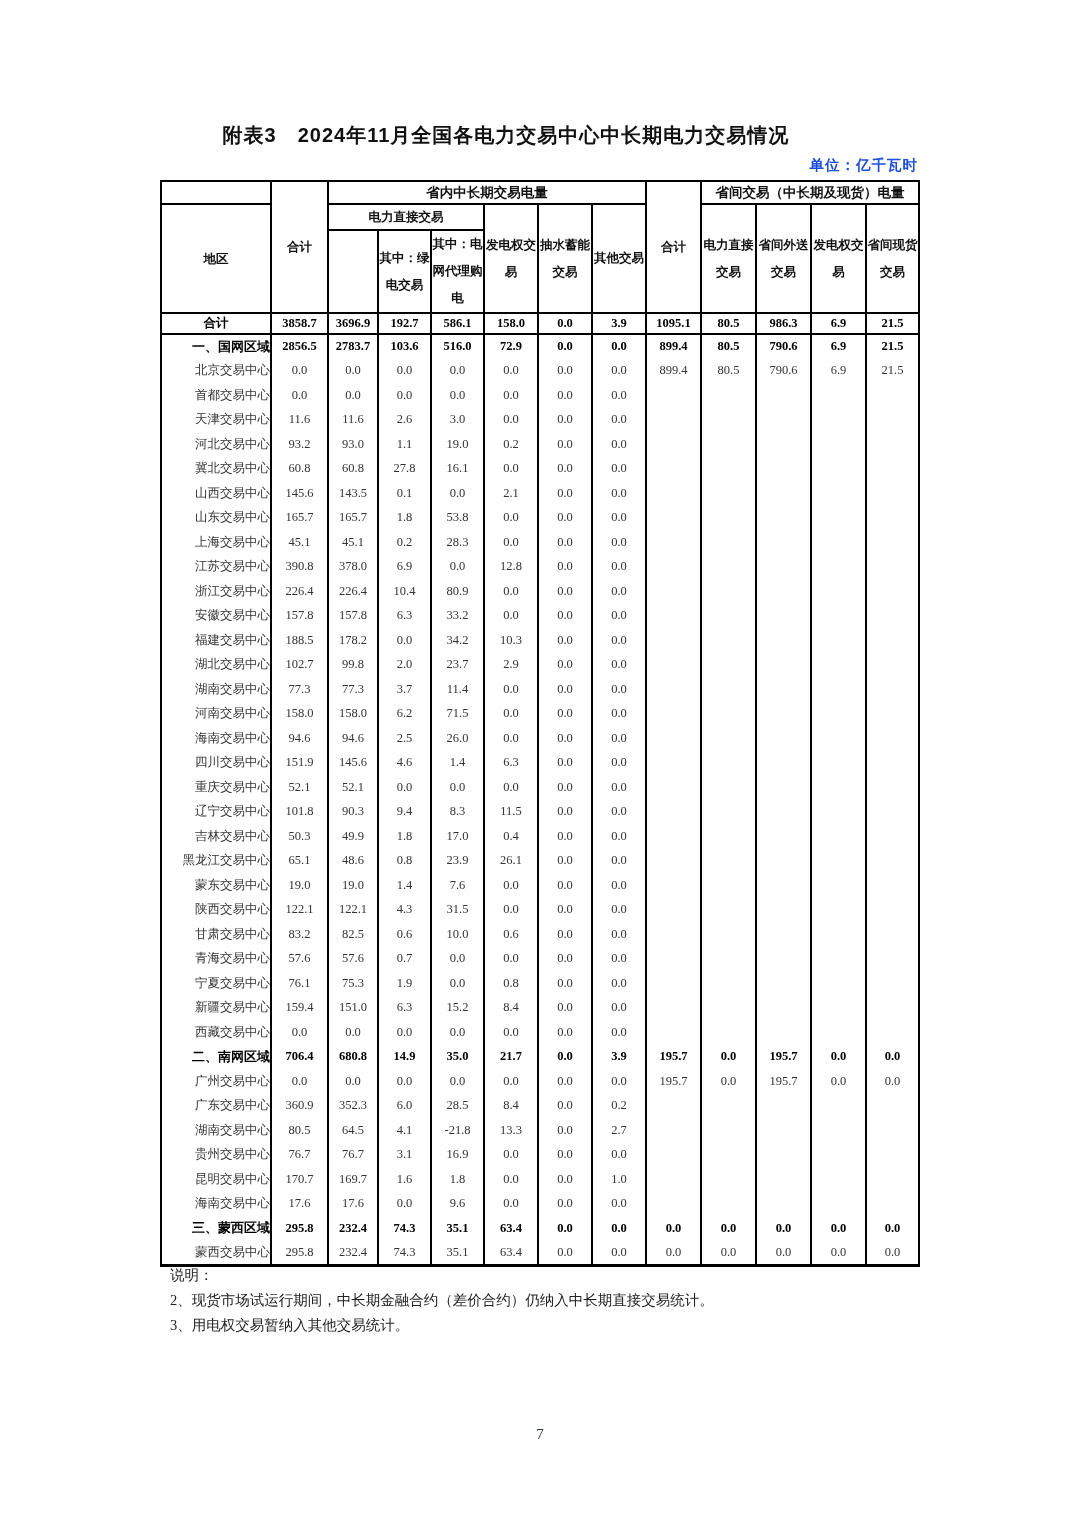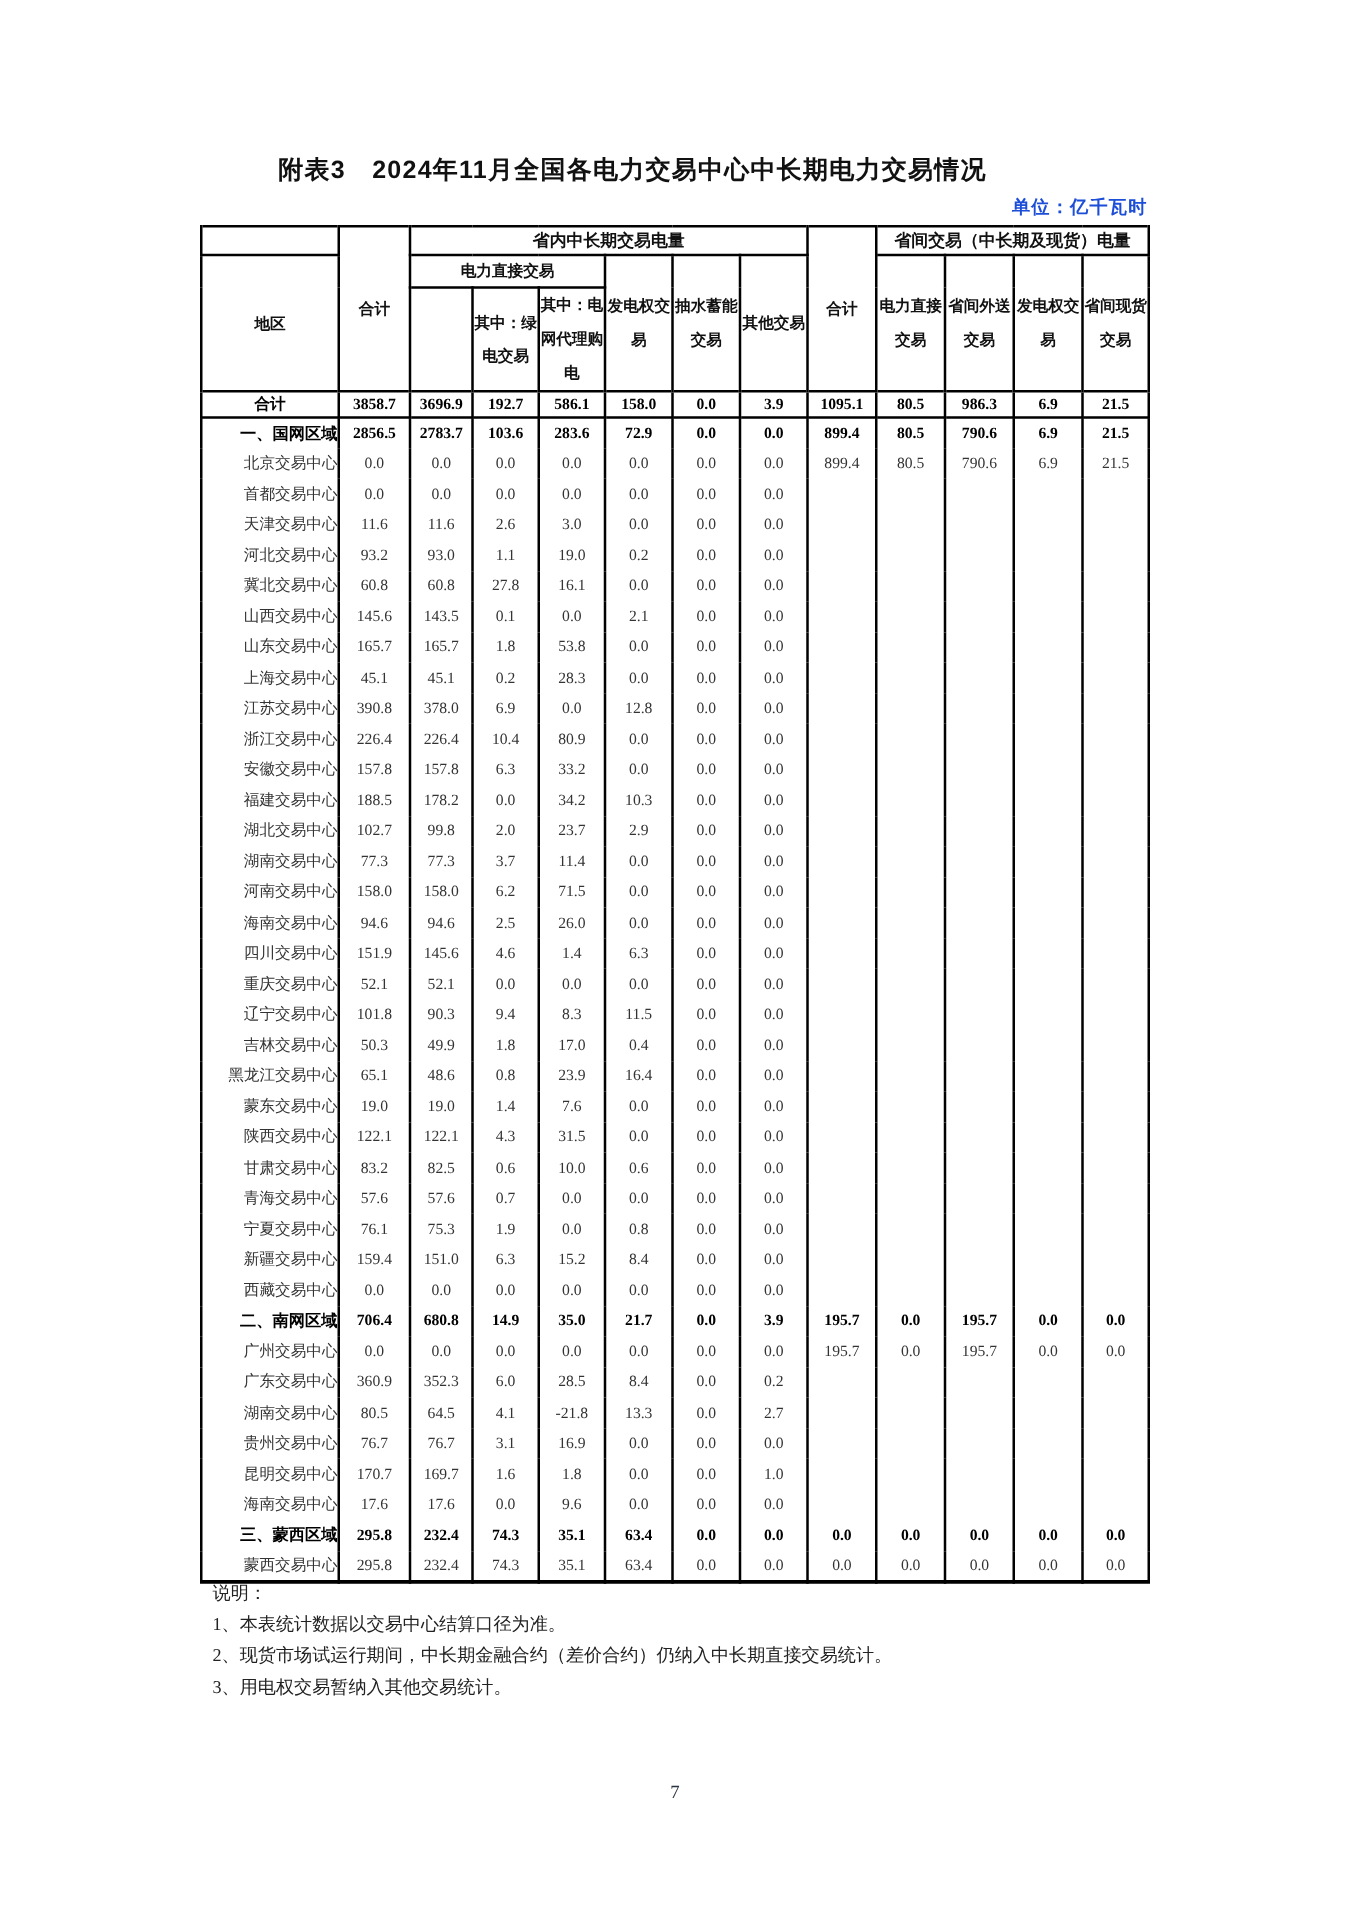--- a/index.html
+++ b/index.html
@@ -120,21 +120,21 @@
             <td>80.5</td>
             <td>986.3</td>
             <td>6.9</td>
             <td>21.5</td>
           </tr>
           <tr class="row-section">
             <td class="c-label">一、国网区域</td>
             <td>2856.5</td>
             <td>2783.7</td>
             <td>103.6</td>
-            <td>283.6</td>
+            <td>516.0</td>
             <td>72.9</td>
             <td>0.0</td>
             <td>0.0</td>
             <td>899.4</td>
             <td>80.5</td>
             <td>790.6</td>
             <td>6.9</td>
             <td>21.5</td>
           </tr>
           <tr class="row-item">
@@ -436,21 +436,21 @@
             <td></td>
             <td></td>
             <td></td>
           </tr>
           <tr class="row-item">
             <td class="c-label">黑龙江交易中心</td>
             <td>65.1</td>
             <td>48.6</td>
             <td>0.8</td>
             <td>23.9</td>
-            <td>16.4</td>
+            <td>26.1</td>
             <td>0.0</td>
             <td>0.0</td>
             <td></td>
             <td></td>
             <td></td>
             <td></td>
             <td></td>
           </tr>
           <tr class="row-item">
             <td class="c-label">蒙东交易中心</td>
@@ -692,21 +692,20 @@
             <td>0.0</td>
             <td>0.0</td>
           </tr>
         </tbody>
     </table>
   </div>
 
   <div class="notes">
     <span class="prefix">说明：</span>
     <div class="items">
-        <div>1、本表统计数据以交易中心结算口径为准。</div>
         <div>2、现货市场试运行期间，中长期金融合约（差价合约）仍纳入中长期直接交易统计。</div>
         <div>3、用电权交易暂纳入其他交易统计。</div>
       </div>
   </div>
 
   <div class="page-num">7</div>
 
 </div>
 
 </body></html>

